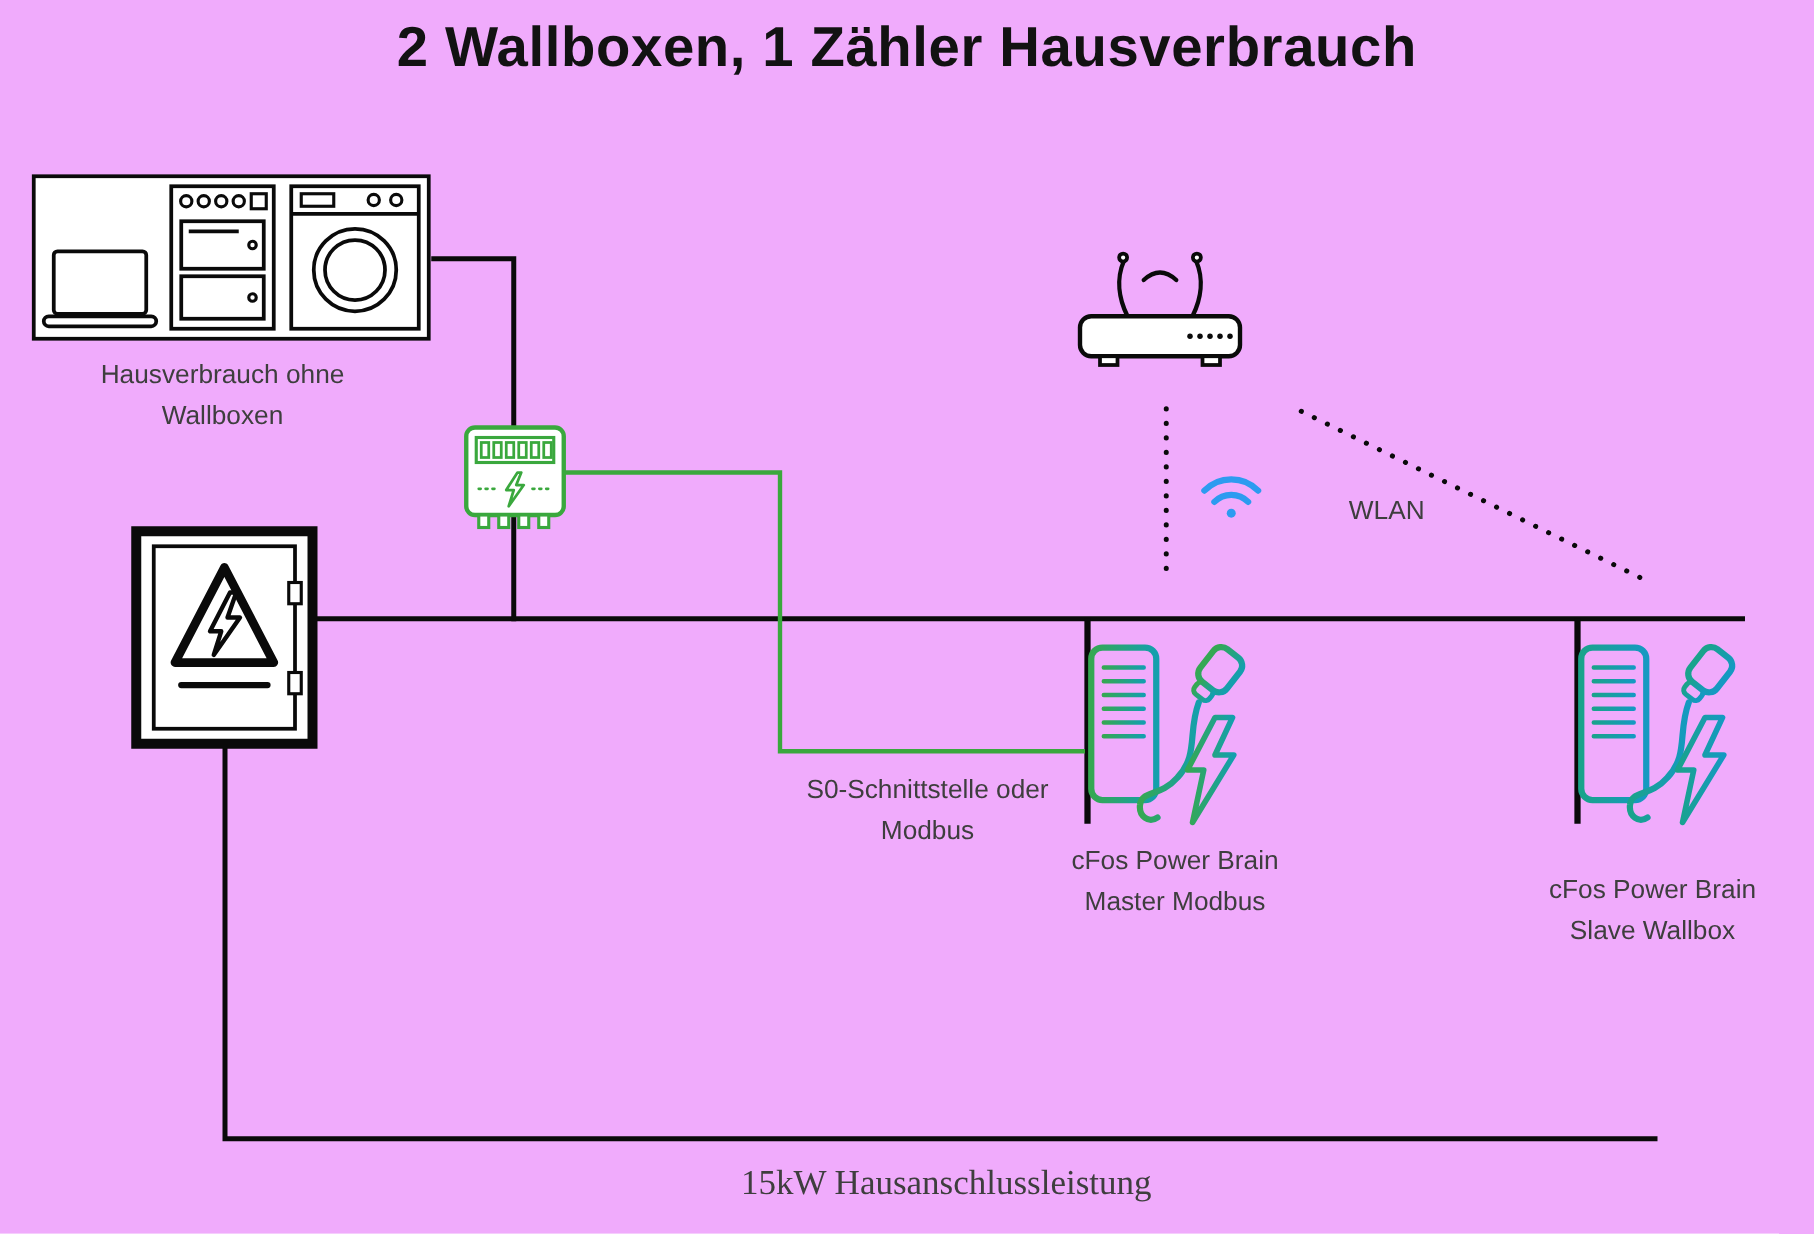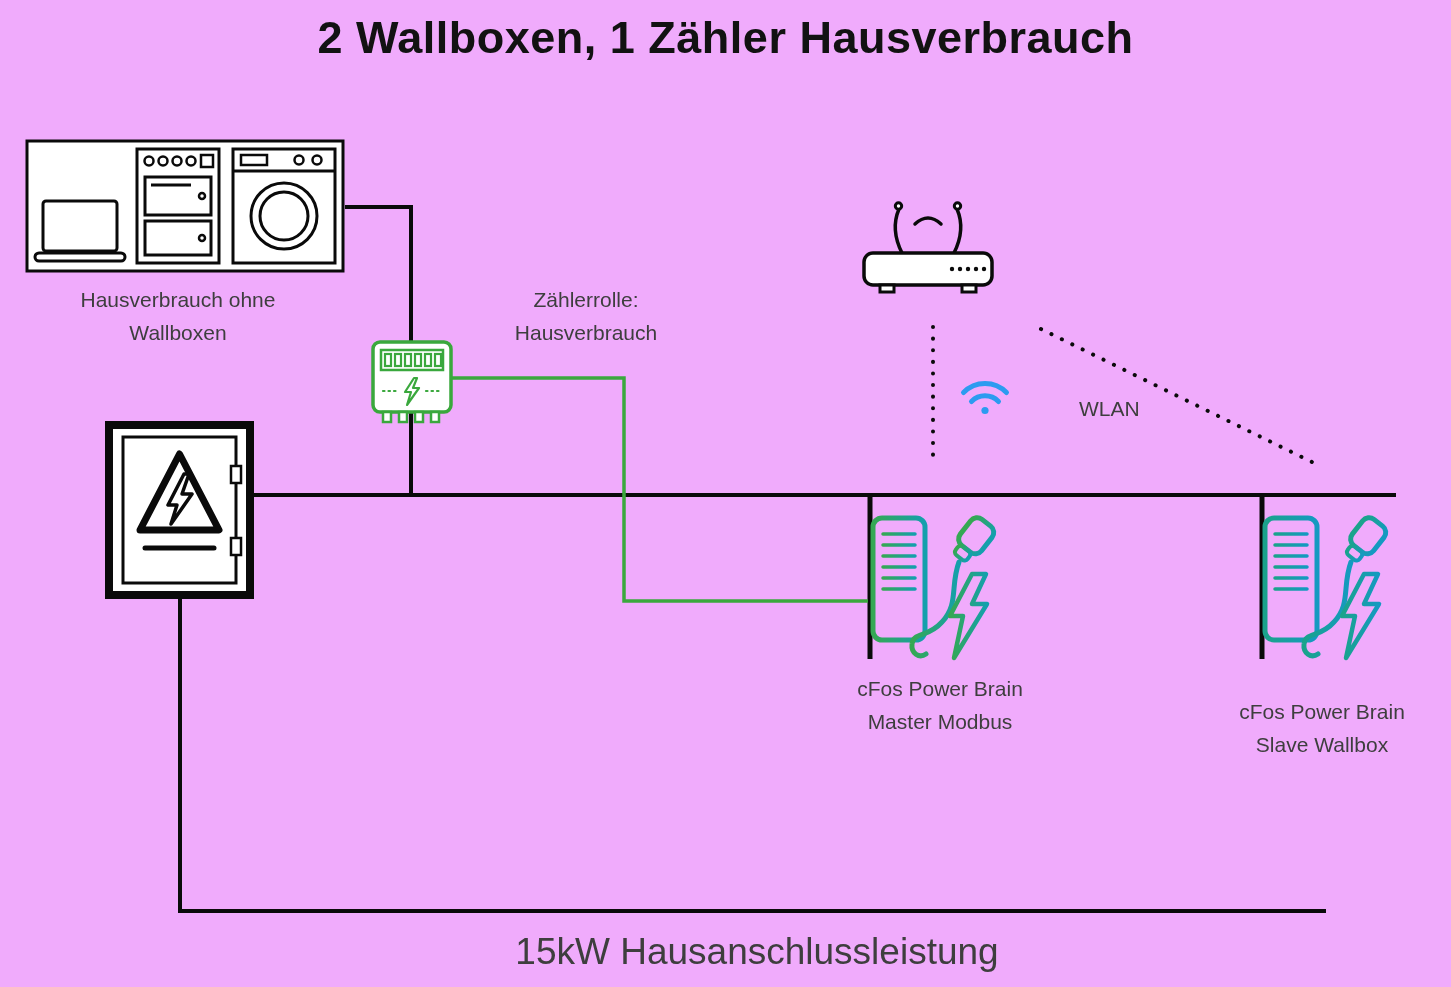--- a/index.html
+++ b/index.html
@@ -20,21 +20,21 @@
   }
   .abs{position:absolute;}
   .title{
     position:absolute;top:12px;left:0;right:0;text-align:center;
     font-size:45px;font-weight:800;color:var(--title-black);letter-spacing:.5px;
   }
   .lbl{
     position:absolute;font-size:21px;line-height:1.55;color:var(--text-gray);
     text-align:center;
   }
-  .lbl.big{font-size:37px;line-height:1.2;}
+  .lbl.big{font-size:28px;line-height:1.2;font-family:Liberation Serif, serif;}
   .lbl.nowrap{white-space:nowrap;text-align:left;margin-left:31px;}
   svg{display:block;overflow:visible;}
   .sb{stroke:var(--line-black);}
   .fb{fill:var(--line-black);}
   .sg{stroke:var(--meter-green);}
   .sw{stroke:var(--wifi-blue);}
   .fw{fill:var(--wifi-blue);}
   .wbm1{stop-color:var(--wallbox-master-start);}
   .wbm2{stop-color:var(--wallbox-master-end);}
   .wbs1{stop-color:var(--wallbox-slave-start);}
@@ -188,24 +188,24 @@
         <rect x="-7" y="12" width="15" height="11" rx="4" fill="none" stroke="url(#wbGradS)" stroke-width="4"></rect>
       </g>
       <path d="M116,62 L94,104 L107,104 L98,146 L131,92 L116,92 L130,62 Z" fill="none" stroke="url(#wbGradS)" stroke-width="4.5" stroke-linejoin="round"></path>
     </svg>
   </div>
 
   <div class="title">2 Wallboxen, 1 Zähler Hausverbrauch</div>
 
   <div class="lbl" style="left:58px;top:272px;width:240px;margin-top:12px;">Hausverbrauch ohne Wallboxen</div>
 
-  <div class="lbl" style="left:486px;top:284px;width:200px;">Zählerrolle: Hausverbrauch</div>
 
   <div class="lbl nowrap" style="left:1048px;top:393px;">WLAN</div>
 
+  <div class="lbl" style="left:627px;top:616px;width:230px;">S0-Schnittstelle oder Modbus</div>
 
   <div class="lbl" style="left:845px;top:673px;width:190px;">cFos Power Brain Master Modbus</div>
 
   <div class="lbl" style="left:1227px;top:676px;width:190px;margin-top:20px;">cFos Power Brain Slave Wallbox</div>
 
   <div class="lbl big" style="left:457px;top:930px;width:600px;">15kW Hausanschlussleistung</div>
 
 </div>
 
 </body></html>

